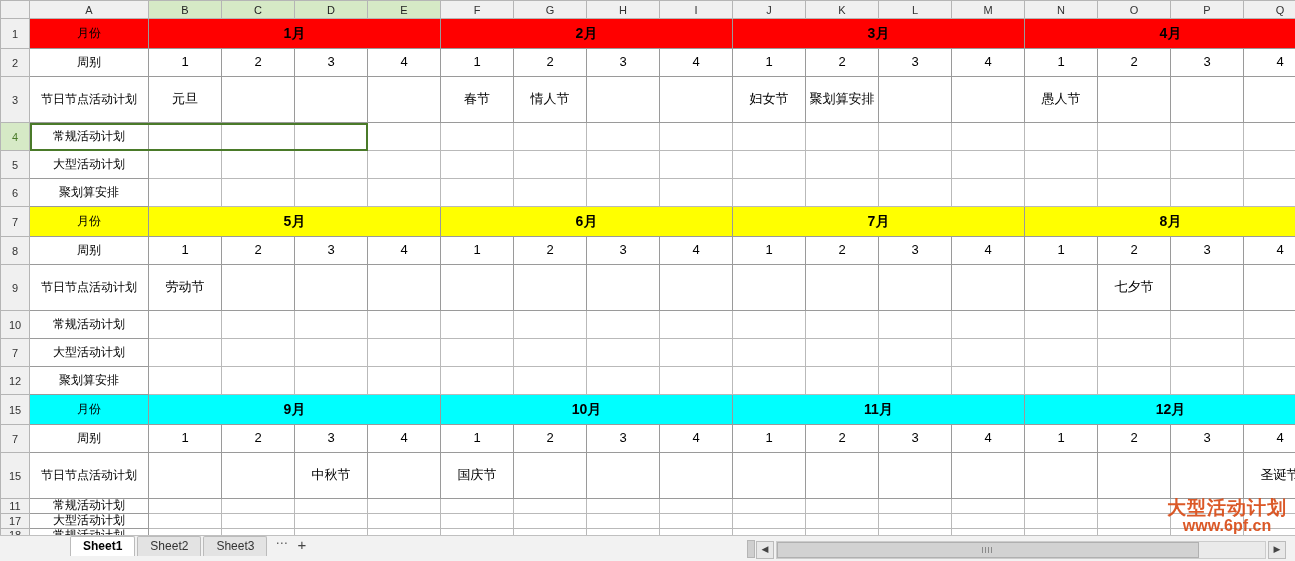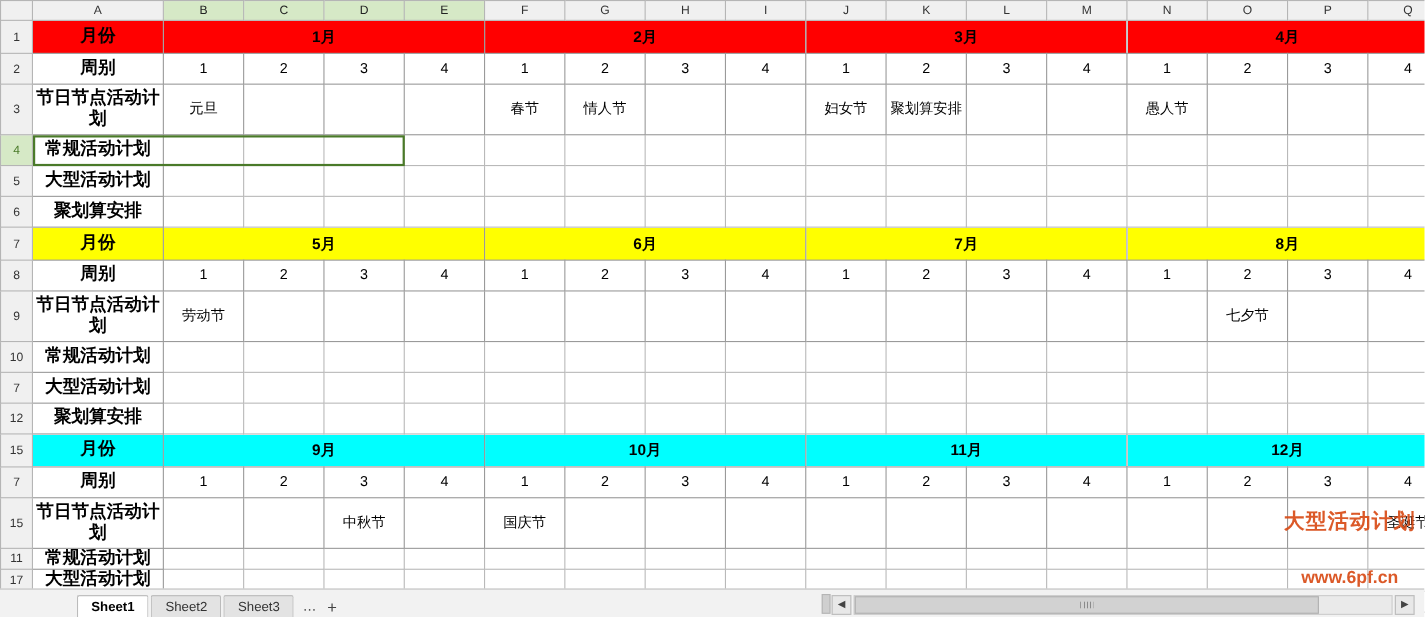--- a/index.html
+++ b/index.html
@@ -29,49 +29,49 @@
   }
   td.rowhead.sel{background:#d6e9c6;color:#4a7a29;}
 
   td.cell{
     border:1px solid #9a9a9a;
     text-align:center;vertical-align:middle;
     font-size:13px;
     overflow:hidden;white-space:normal;line-height:1.15;
   }
   td.blank{border:1px solid #b9b9b9;}
-  td.labelcell{font-weight:bold;font-size:16px;}
+  td.labelcell{font-weight:normal;font-size:12px;}
   td.monthband{font-weight:bold;font-size:14px;}
   .red{background:#ff0000;}
   .yellow{background:#ffff00;}
   .cyan{background:#00ffff;}
   td.weeknum{font-size:13px;}
 
   
   .selbox{
     position:absolute;border:2px solid #4a7a29;
     box-sizing:border-box;pointer-events:none;
   }
 
   
   .watermark{
     position:absolute;right:8px;bottom:26px;
     color:#d94b16;font-weight:bold;text-align:center;
     line-height:1.05;pointer-events:none;opacity:.92;
   }
   .watermark .w1{font-size:19px;letter-spacing:1px;}
-  .watermark .w2{font-size:16px;margin-top:33px;}
+  .watermark .w2{font-size:16px;}
 
   
   .bottombar{
     position:absolute;left:0;bottom:0;width:1295px;height:25px;
     background:#f2f2f2;border-top:1px solid #c0c0c0;
     display:flex;align-items:center;
   }
-  .tabstrip{display:flex;align-items:flex-end;height:25px;padding-left:70px;}
+  .tabstrip{display:flex;align-items:flex-start;height:25px;padding-left:70px;}
   .tab{
     height:19px;line-height:19px;padding:0 12px;margin-right:2px;
     font-size:12px;border:1px solid #bbb;border-bottom:none;
     background:#e3e3e3;color:#333;border-radius:2px 2px 0 0;
   }
   .tab.active{background:#ffffff;color:#000;font-weight:bold;}
   .dots{font-size:12px;color:#555;padding:0 6px;}
   .addsheet{font-size:15px;color:#444;padding:0 4px;}
   .hscroll{
     position:absolute;left:756px;bottom:3px;width:530px;height:16px;

